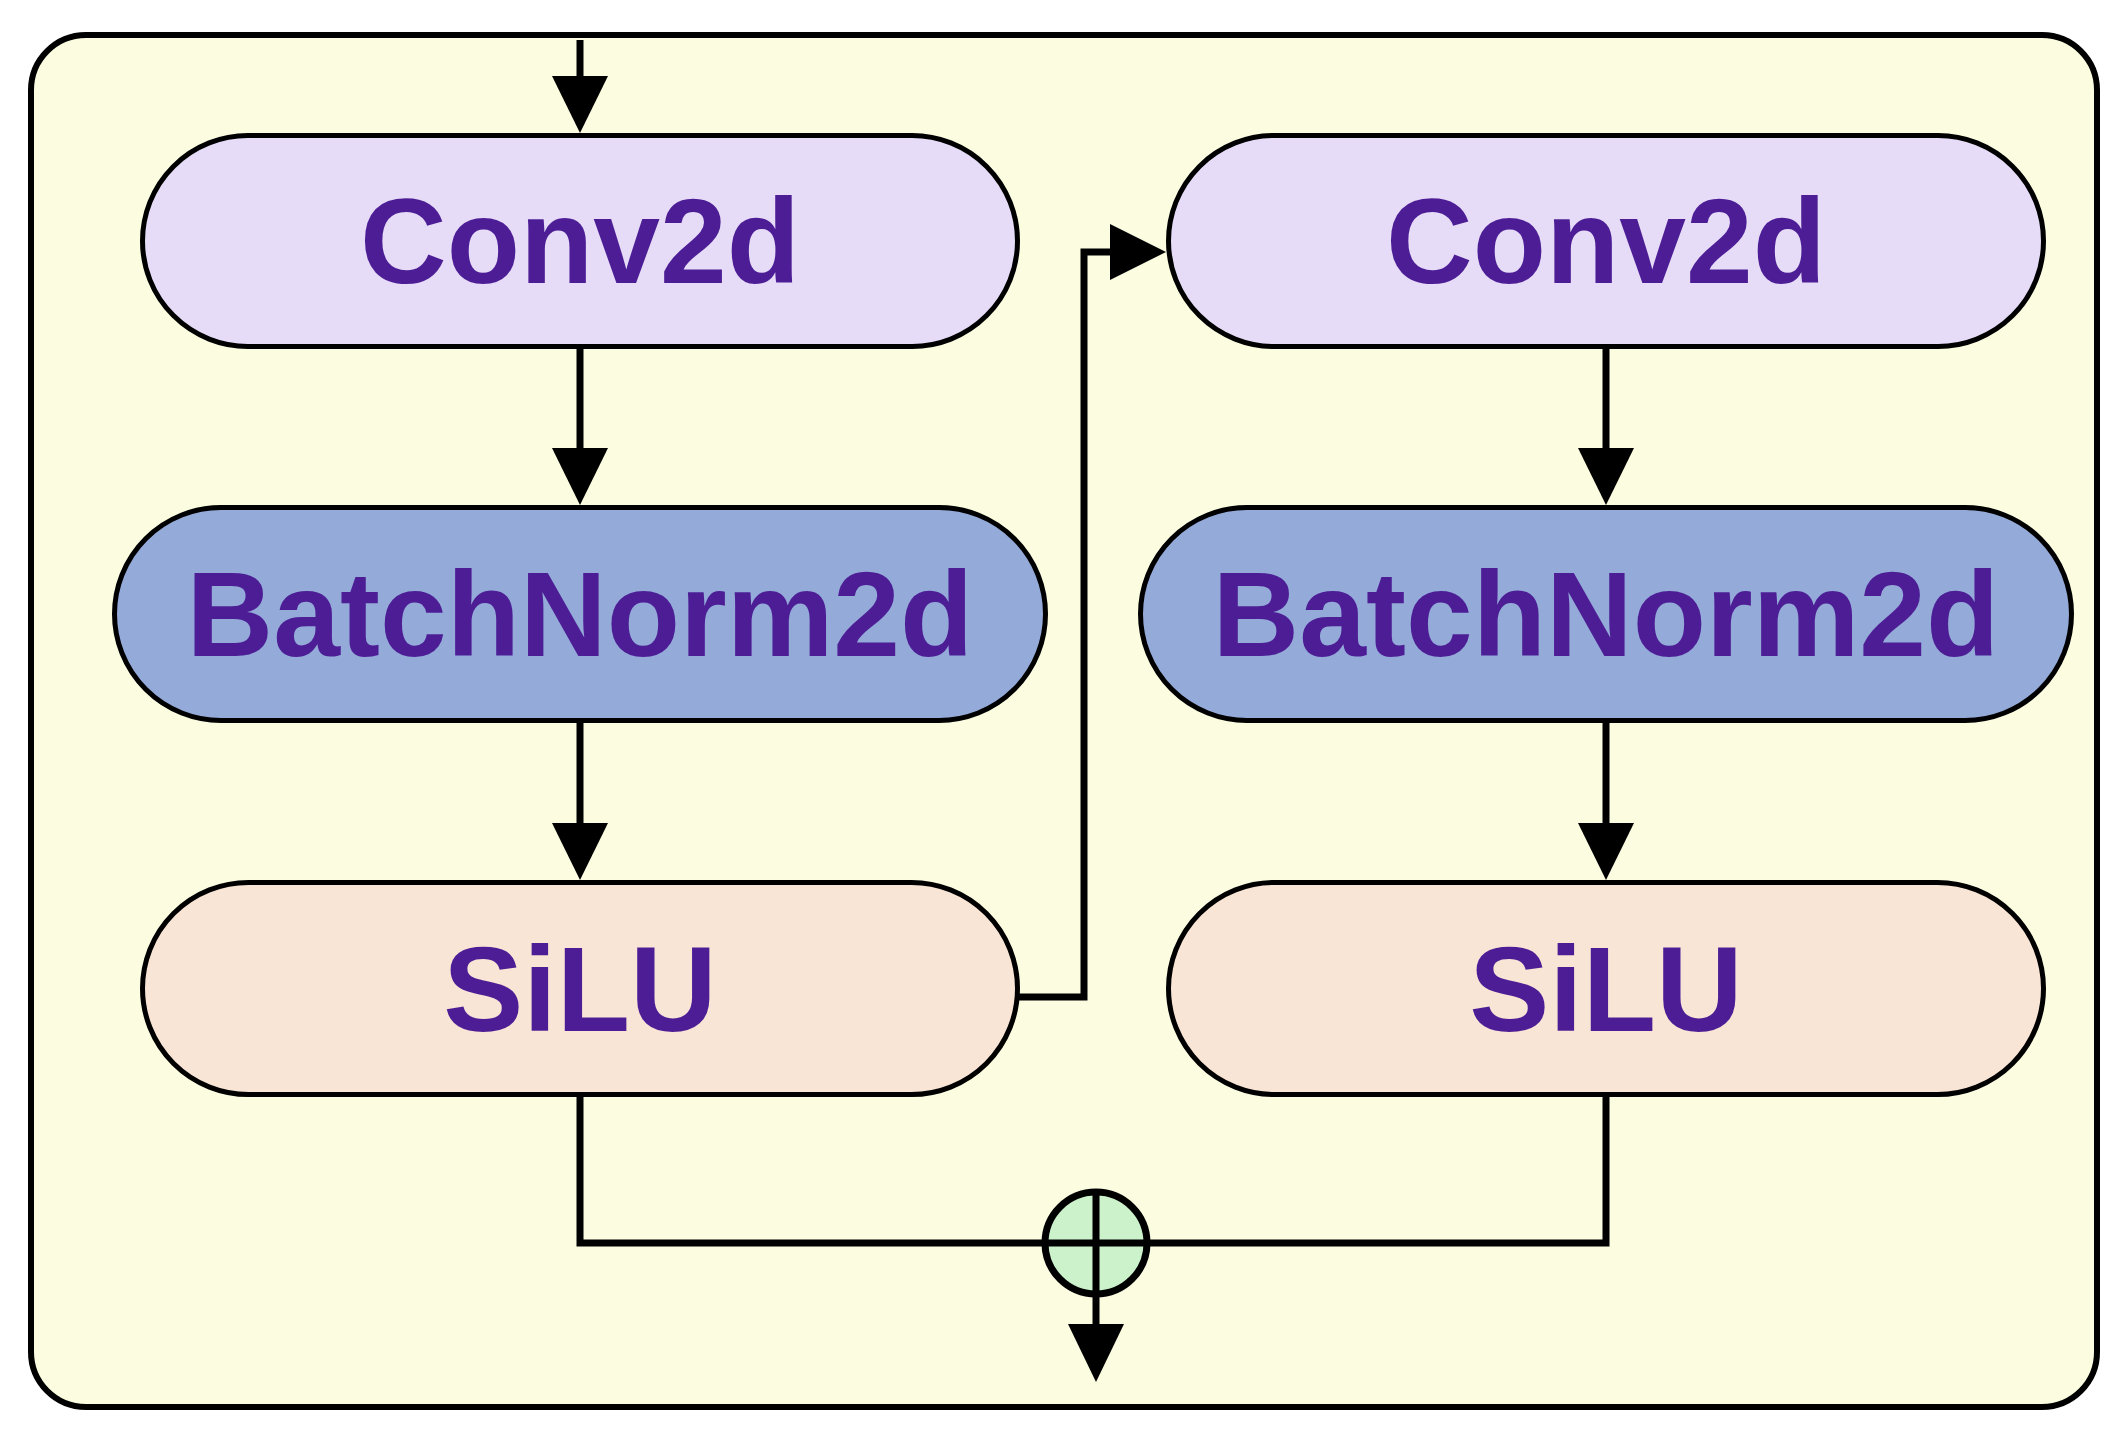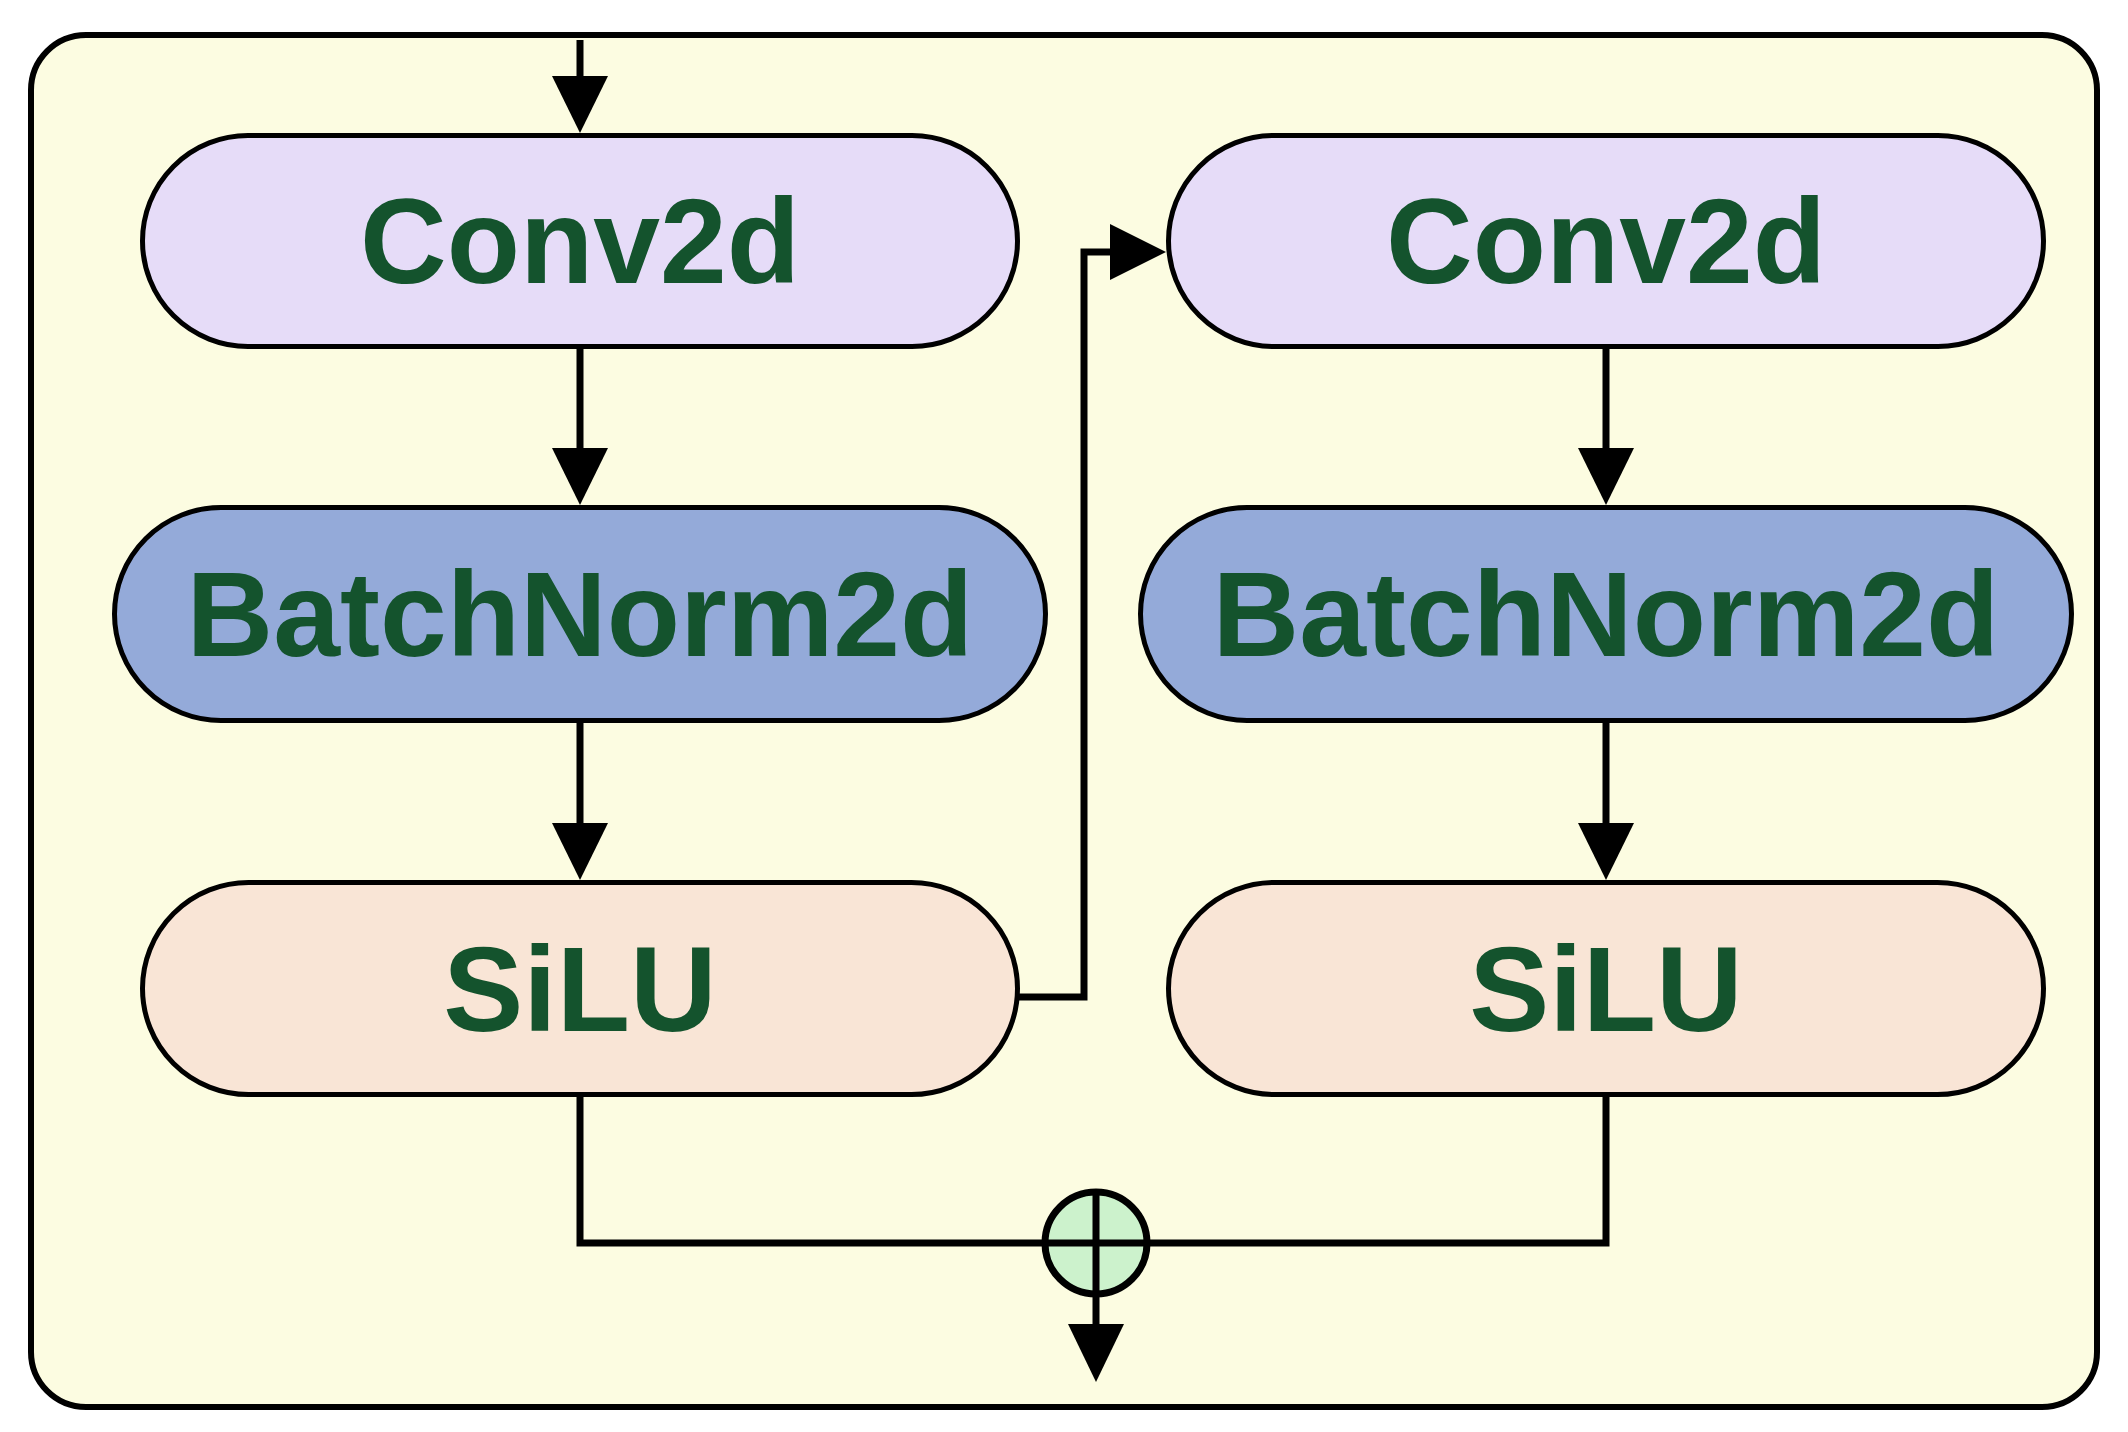--- a/index.html
+++ b/index.html
@@ -22,21 +22,21 @@
     position:absolute;left:0;top:0;width:2128px;height:1432px;
     z-index:2;
   }
   .node{
     position:absolute;
     box-sizing:border-box;
     border:5px solid #000;
     border-radius:110px;
     display:flex;align-items:center;justify-content:center;
     z-index:3;
-    color:#14532d;
+    color:#4c1d95;
     font-weight:bold;
     font-size:120px;
     line-height:1;
     letter-spacing:0px;
     white-space:nowrap;
     text-align:right;
   }
   .node-conv1 {left:140px; top:133px; width:880px; height:216px;}
   .node-bn1   {left:112px; top:505px; width:936px; height:218px;}
   .node-silu1 {left:140px; top:880px; width:880px; height:217px;}

